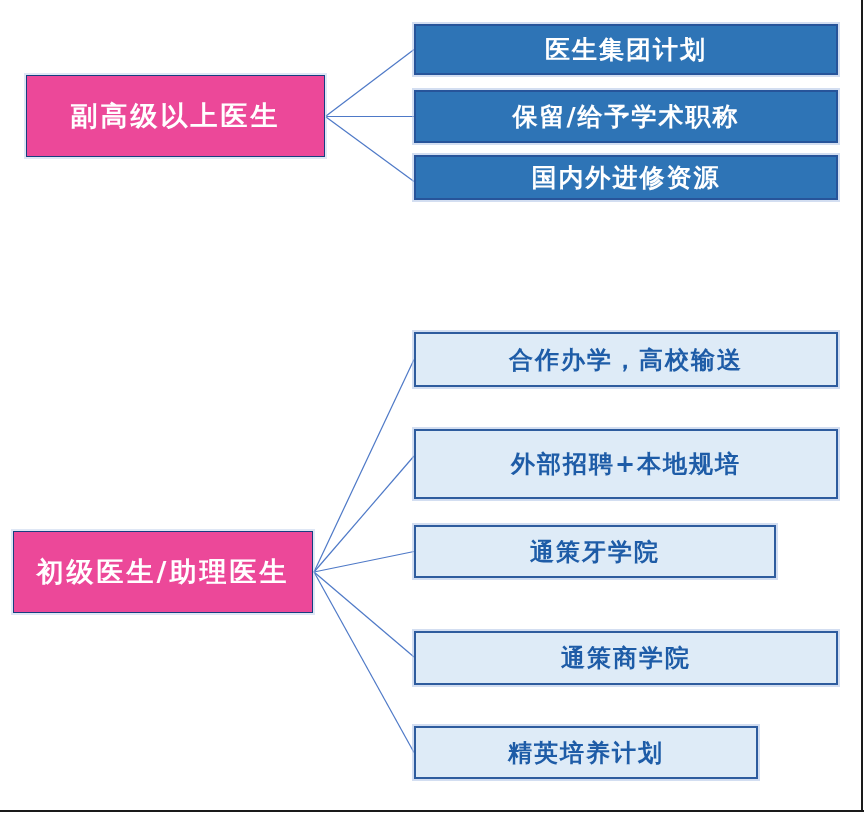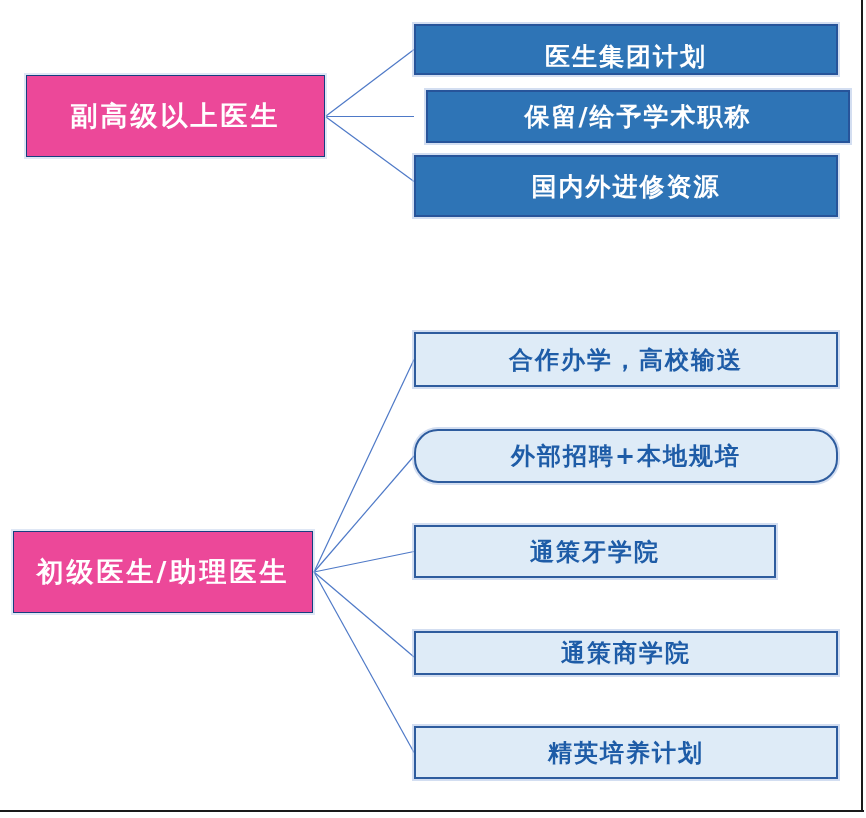--- a/index.html
+++ b/index.html
@@ -91,52 +91,52 @@
     <line x1="314" y1="572" x2="414" y2="456" stroke="#4E79C7" stroke-width="1.2"></line>
     <line x1="314" y1="572" x2="414" y2="551.5" stroke="#4E79C7" stroke-width="1.2"></line>
     <line x1="314" y1="572" x2="414" y2="657" stroke="#4E79C7" stroke-width="1.2"></line>
     <line x1="314" y1="572" x2="414" y2="752.5" stroke="#4E79C7" stroke-width="1.2"></line>
   </svg>
 
   <div class="node dark" style="left:26px; top:75px; width:299px; height:82px;">
     <span class="label">副高级以上医生</span>
   </div>
 
-  <div class="node medium" style="left:414px; top:24px; width:424px; height:51px;align-items:flex-end;">
+  <div class="node medium" style="left:414px; top:24px; width:424px; height:51px;">
     <span class="label">医生集团计划</span>
   </div>
 
-  <div class="node medium" style="left:414px; top:90px; width:424px; height:53px;margin-left:12px;">
+  <div class="node medium" style="left:414px; top:90px; width:424px; height:53px;">
     <span class="label">保留/给予学术职称</span>
   </div>
 
-  <div class="node medium" style="left:414px; top:155px; width:424px; height:62px;">
+  <div class="node medium" style="left:414px; top:155px; width:424px; height:45px;">
     <span class="label">国内外进修资源</span>
   </div>
 
   <div class="node light" style="left:414px; top:332px; width:424px; height:55px;">
     <span class="label">合作办学，高校输送</span>
   </div>
 
   <div class="node dark" style="left:13px; top:531px; width:300px; height:82px;">
     <span class="label">初级医生/助理医生</span>
   </div>
 
-  <div class="node light" style="left:414px; top:429px; width:424px; height:54px;border-radius:24px;">
+  <div class="node light" style="left:414px; top:429px; width:424px; height:70px;">
     <span class="label">外部招聘+本地规培</span>
   </div>
 
   <div class="node light" style="left:414px; top:525px; width:362px; height:53px;">
     <span class="label">通策牙学院</span>
   </div>
 
-  <div class="node light" style="left:414px; top:631px; width:424px; height:44px;">
+  <div class="node light" style="left:414px; top:631px; width:424px; height:54px;">
     <span class="label">通策商学院</span>
   </div>
 
-  <div class="node light" style="left:414px; top:726px; width:424px; height:53px;">
+  <div class="node light" style="left:414px; top:726px; width:344px; height:53px;">
     <span class="label">精英培养计划</span>
   </div>
 
   <div class="frame-right"></div>
   <div class="frame-bottom"></div>
 
 </div>
 
 </body></html>

